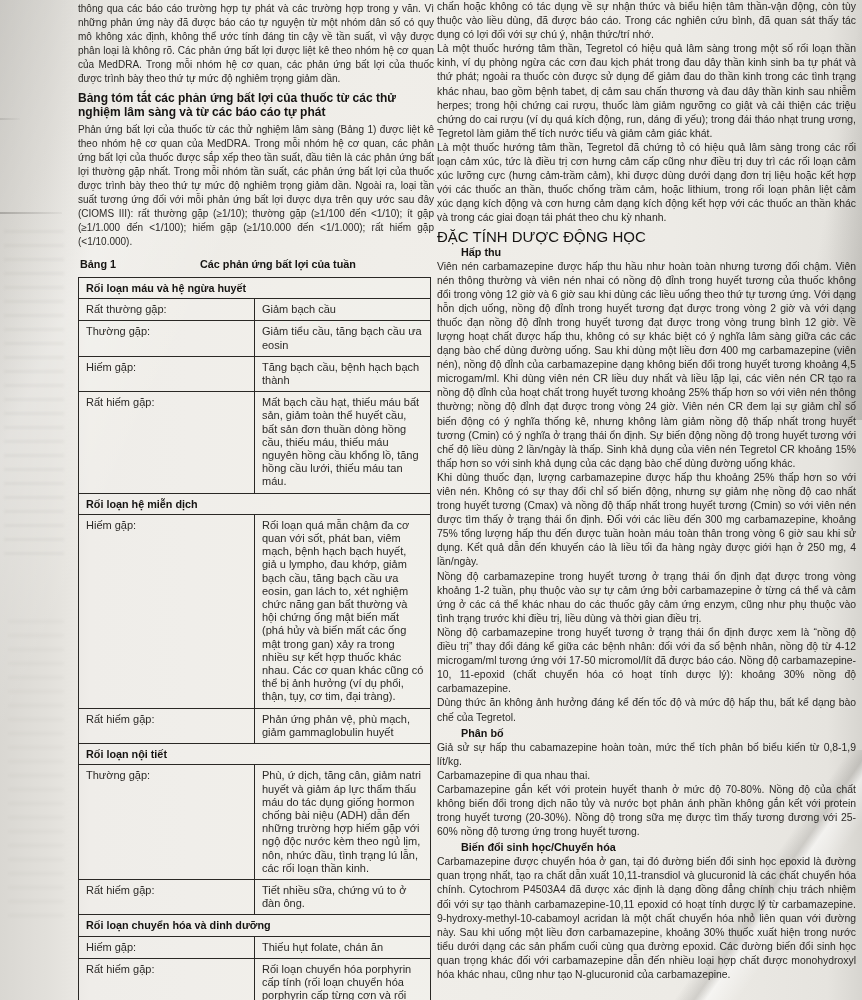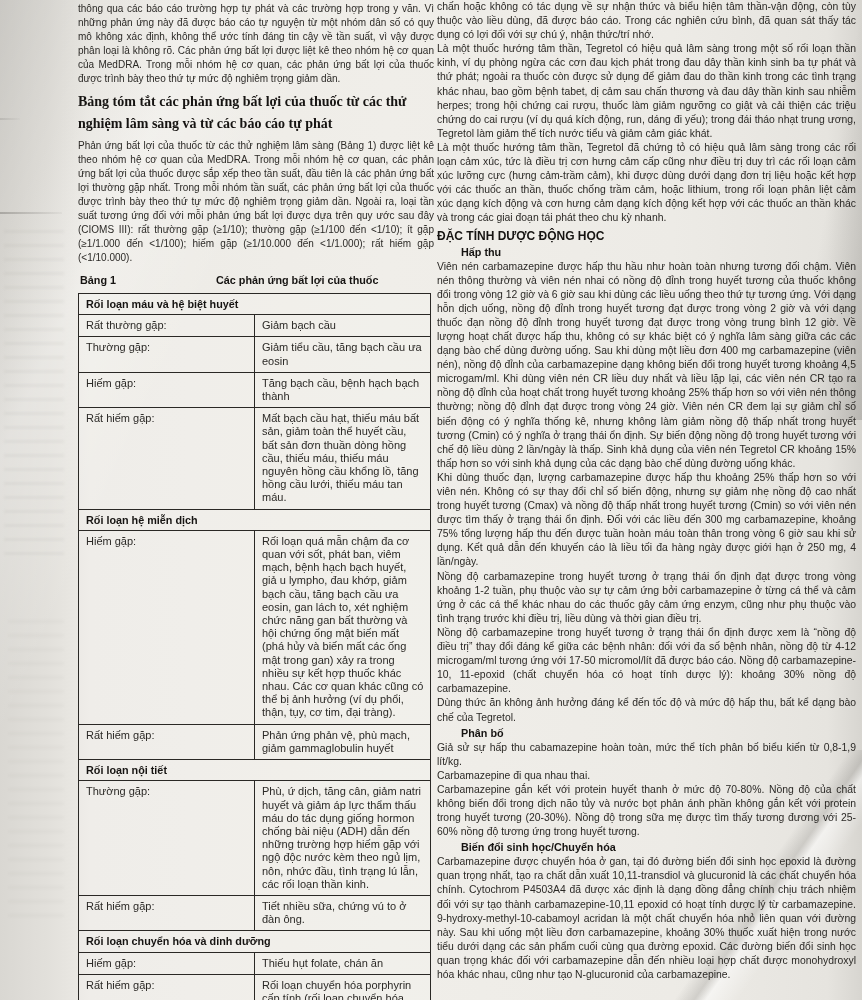--- a/index.html
+++ b/index.html
@@ -39,32 +39,32 @@
   .col{position:absolute;top:0;color:#2b2926;}
   .col-left{left:78px;width:356px;top:2px;}
   .col-right{left:437px;width:419px;top:0px;}
 
   p.bt{
     margin:0;font-size:10px;line-height:14px;text-align:justify;
     color:#2b2926;
   }
   .col-right p.bt{font-size:10.4px;line-height:14.1px;}
   h3.main-head{
-    margin:3px 0 0 0;font-size:12px;line-height:15px;color:#161412;font-weight:bold;
+    margin:3px 0 0 0;font-size:15px;line-height:15px;color:#161412;font-weight:normal;
   }
   h3.block-head{
-    margin:5px 0 4px 0;font-size:14px;line-height:22px;color:#161412;font-weight:bold;font-family:Liberation Serif, serif;
+    margin:5px 0 4px 0;font-size:12px;line-height:14px;color:#161412;font-weight:bold;
   }
   h4.sub-head{
     margin:1px 0 1px 0;font-size:10.8px;line-height:14px;color:#161412;font-weight:bold;padding-left:24px;
   }
   .table-caption{
     display:flex;margin:9px 0 7px 2px;font-size:10.8px;font-weight:bold;color:#161412;
   }
-  .table-caption .cap-label{width:136px;flex:0 0 auto;}
+  .table-caption .cap-label{width:120px;flex:0 0 auto;}
   table.adr-table{
     border-collapse:collapse;width:353px;table-layout:fixed;
     background:rgba(255,255,255,0.12);
   }
   table.adr-table td{
     border:1.6px solid #2a2825;
     padding:4px 6px 4px 7px;
     font-size:11px;line-height:13.2px;vertical-align:top;color:#2b2926;
   }
   table.adr-table td.freq-col{width:128px;}
@@ -83,27 +83,27 @@
   <div class="ghost ghost-1"></div>
   <div class="ghost ghost-2"></div>
 
   <div class="col col-left">
     <p class="bt">thông qua các báo cáo trường hợp tự phát và các trường hợp trong y văn. Vì những phản ứng này đã được báo cáo tự nguyện từ một nhóm dân số có quy mô không xác định, không thể ước tính đáng tin cậy về tần suất, vì vậy được phân loại là không rõ. Các phản ứng bất lợi được liệt kê theo nhóm hệ cơ quan của MedDRA. Trong mỗi nhóm hệ cơ quan, các phản ứng bất lợi của thuốc được trình bày theo thứ tự mức độ nghiêm trọng giảm dần.</p>
     <h3 class="block-head">Bảng tóm tắt các phản ứng bất lợi của thuốc từ các thử nghiệm lâm sàng và từ các báo cáo tự phát</h3>
     <p class="bt">Phản ứng bất lợi của thuốc từ các thử nghiệm lâm sàng (Bảng 1) được liệt kê theo nhóm hệ cơ quan của MedDRA. Trong mỗi nhóm hệ cơ quan, các phản ứng bất lợi của thuốc được sắp xếp theo tần suất, đầu tiên là các phản ứng bất lợi thường gặp nhất. Trong mỗi nhóm tần suất, các phản ứng bất lợi của thuốc được trình bày theo thứ tự mức độ nghiêm trọng giảm dần. Ngoài ra, loại tần suất tương ứng đối với mỗi phản ứng bất lợi được dựa trên quy ước sau đây (CIOMS III): rất thường gặp (≥1/10); thường gặp (≥1/100 đến &lt;1/10); ít gặp (≥1/1.000 đến &lt;1/100); hiếm gặp (≥1/10.000 đến &lt;1/1.000); rất hiếm gặp (&lt;1/10.000).</p>
 
     <div class="table-caption">
       <span class="cap-label">Bảng 1</span>
-      <span class="cap-title">Các phản ứng bất lợi của thuốc</span>
+      <span class="cap-title">Các phản ứng bất lợi của tuần</span>
     </div>
 
     <table class="adr-table">
       <tbody>
         <tr class="sec">
-            <td colspan="2">Rối loạn máu và hệ biệt huyết</td>
+            <td colspan="2">Rối loạn máu và hệ ngừa huyết</td>
           </tr>
         <tr>
             <td class="freq-col">Rất thường gặp:</td>
             <td>Giảm bạch cầu</td>
           </tr>
         <tr>
             <td class="freq-col">Thường gặp:</td>
             <td>Giảm tiểu cầu, tăng bạch cầu ưa eosin</td>
           </tr>
         <tr>

